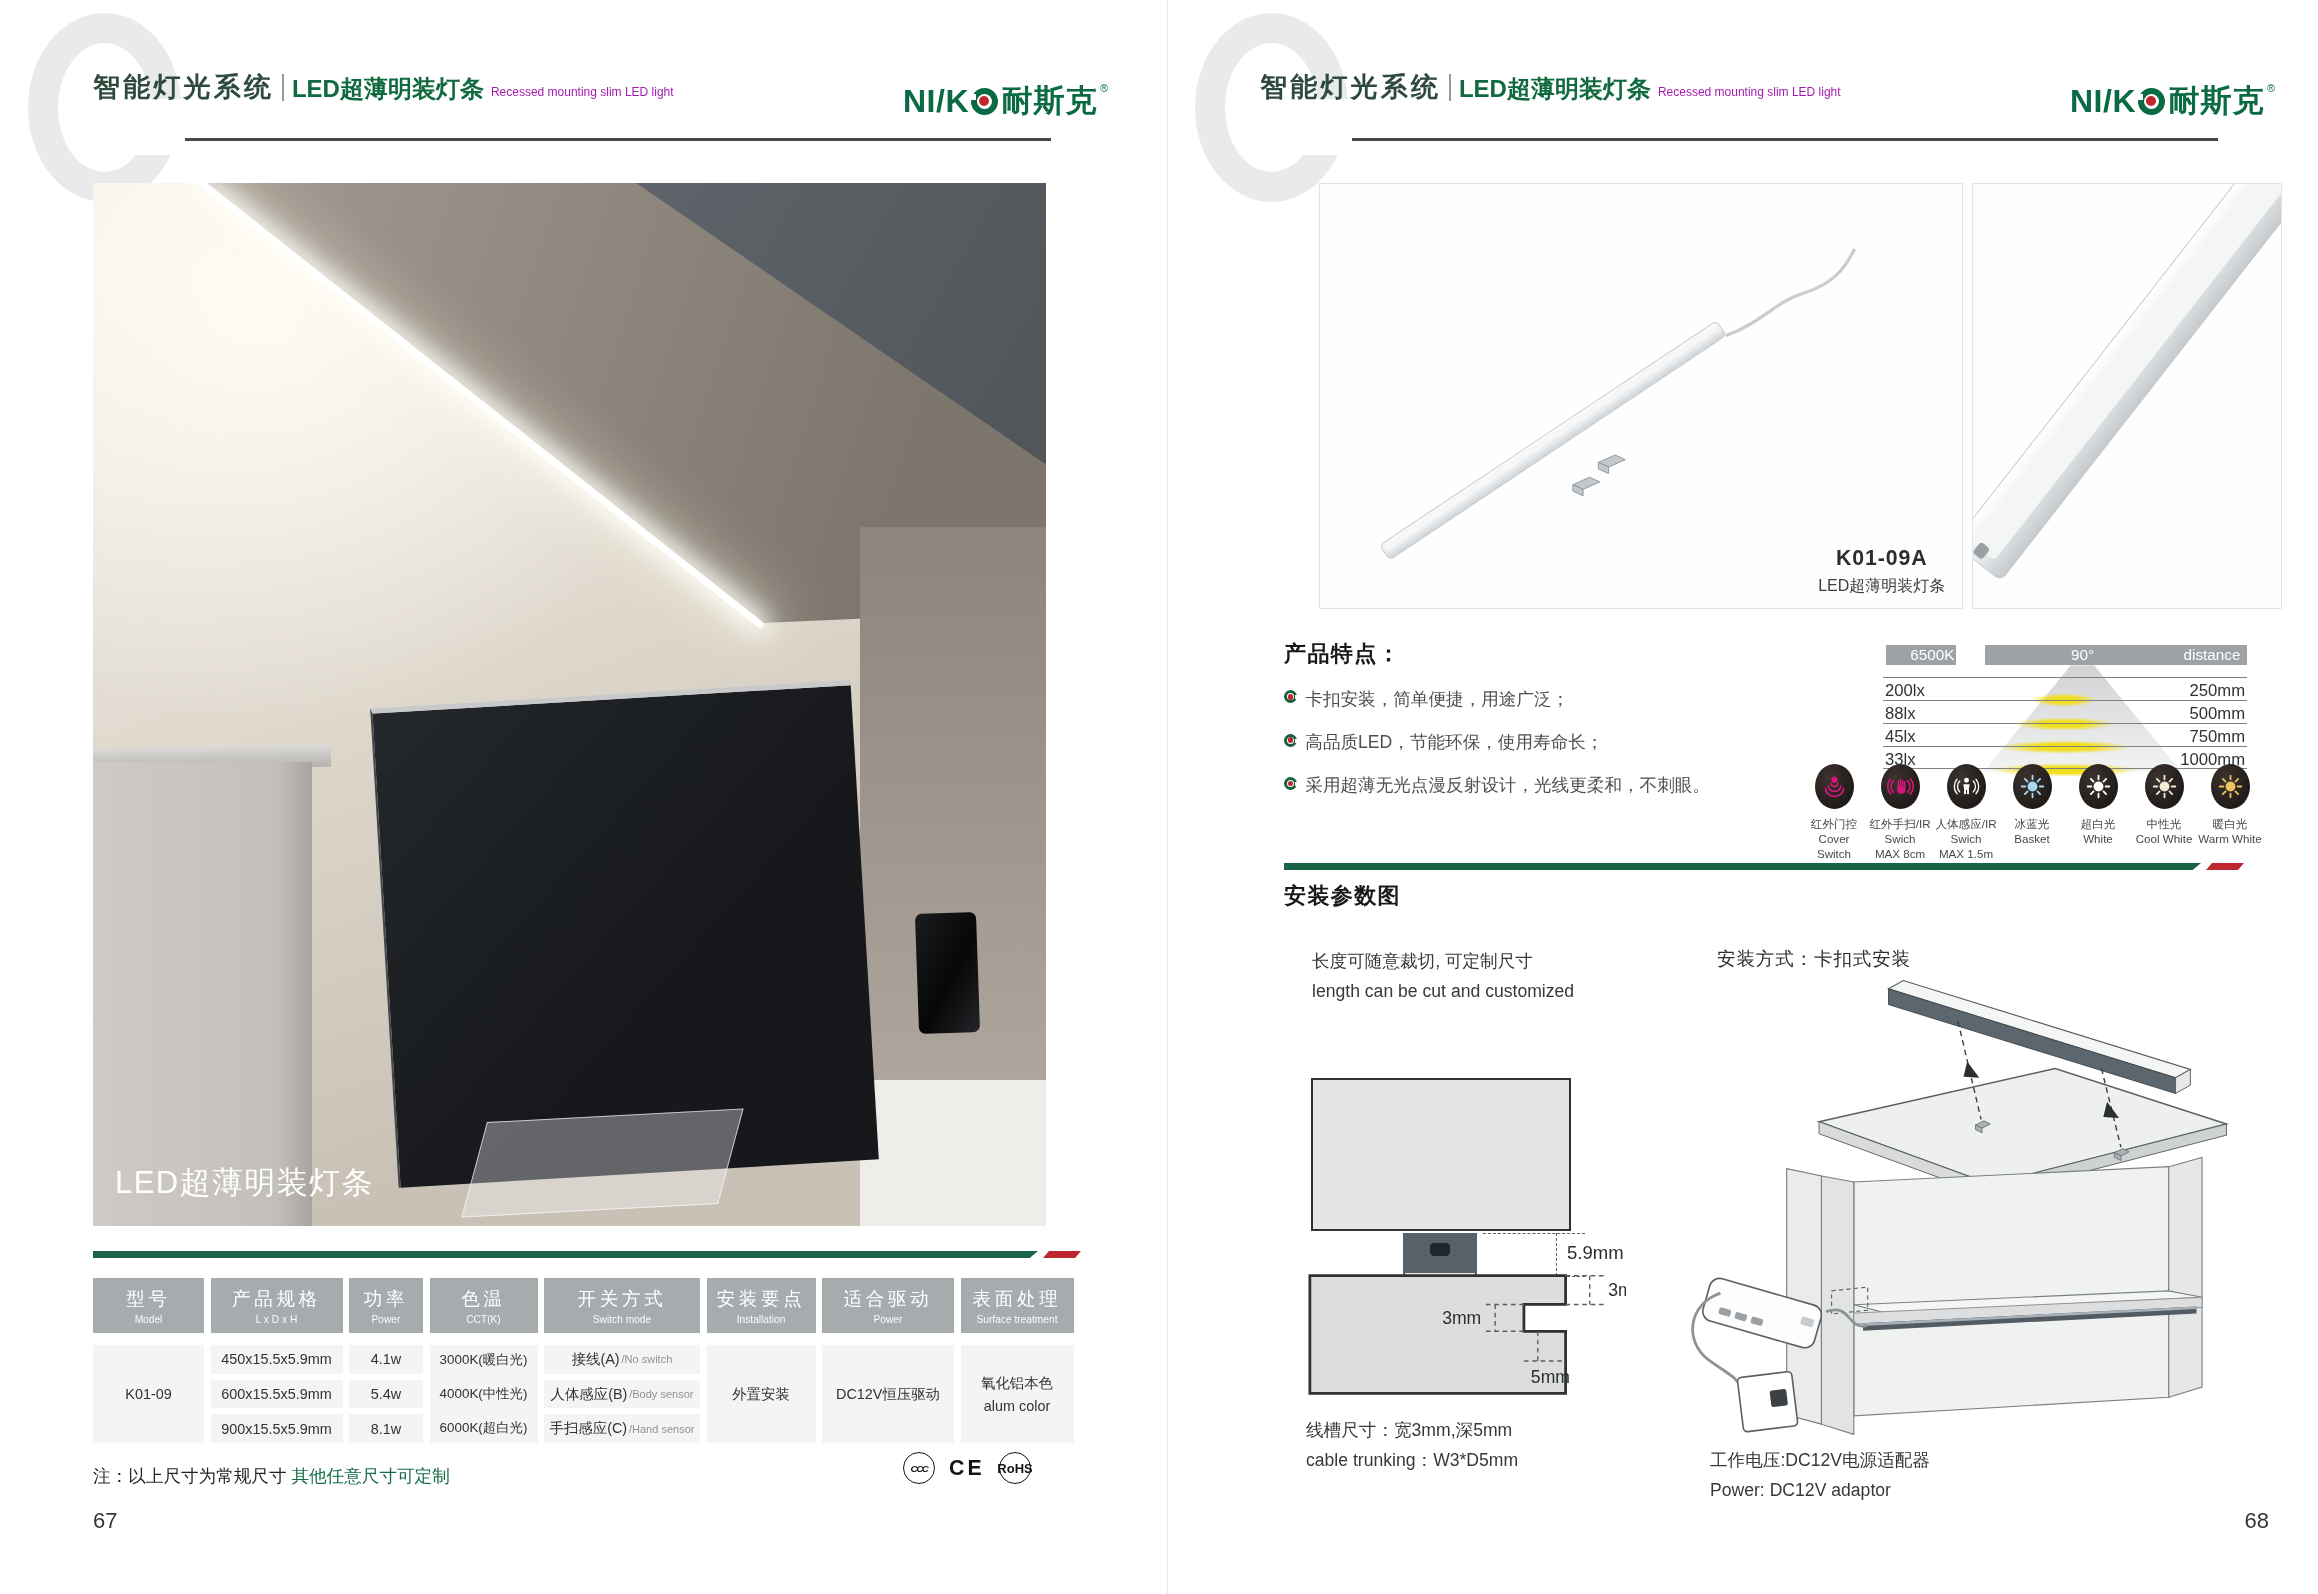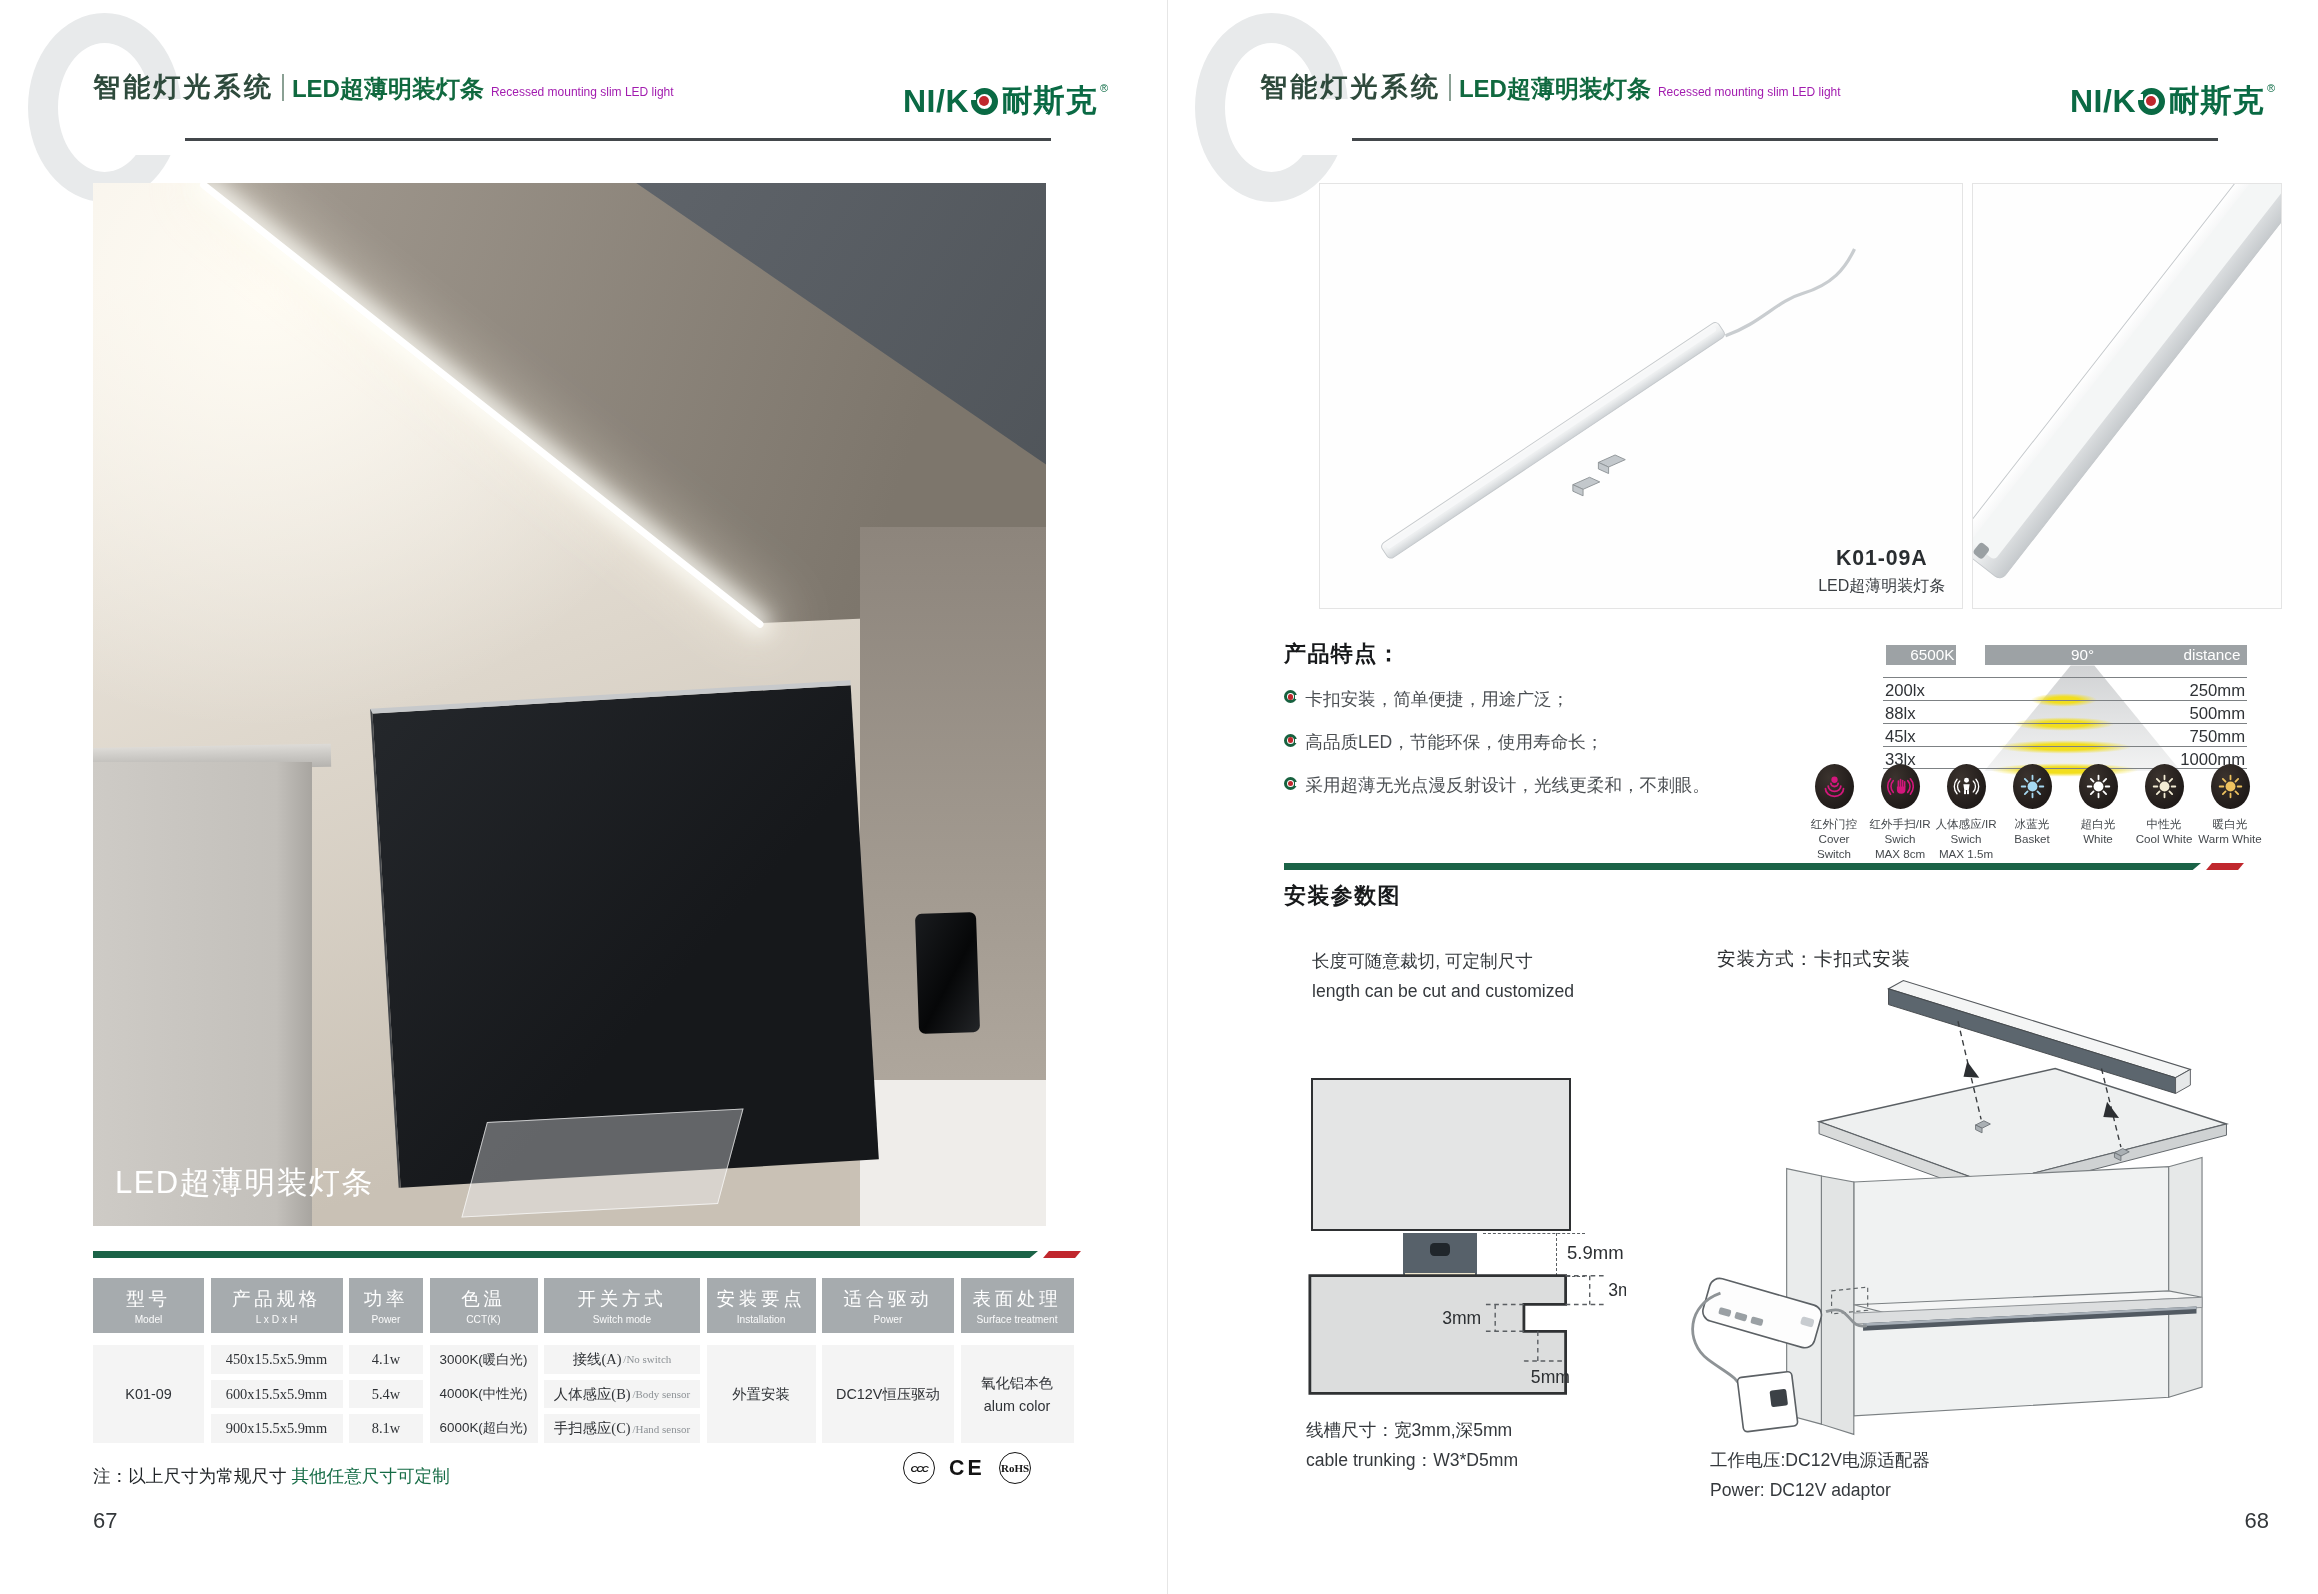--- a/index.html
+++ b/index.html
@@ -66,33 +66,33 @@
   .divider .dv-red{position:absolute;right:2.8px;top:0;bottom:0;width:32px;background:#c0272d;transform:skewX(-40deg);}
 
   
   .spec-table{position:absolute;left:93px;top:1278px;width:988px;display:grid;
     grid-template-columns:111px 132px 74px 108px 156px 109px 132px 113px;column-gap:6.5px;row-gap:12px;}
   .th{background:#a6abae;color:#ffffff;height:55px;display:flex;flex-direction:column;align-items:center;justify-content:center;gap:2.8px;}
   .th .cn{font-size:18.5px;letter-spacing:3.7px;}
   .th .en{font-size:10.2px;letter-spacing:0;opacity:.95;}
   .td{height:98px;display:flex;align-items:center;justify-content:center;background:#f4f4f4;
     font-size:14.4px;color:#2f3236;text-align:center;}
-  .td.stack{background:transparent;flex-direction:column;gap:5.6px;align-items:stretch;font-family:Liberation Serif, serif;}
+  .td.stack{background:transparent;flex-direction:column;gap:5.6px;align-items:stretch;}
   .td.stack .sub{flex:1;background:#f4f4f4;display:flex;align-items:center;justify-content:center;gap:1.9px;}
   .td .en-small{font-size:11px;color:#8d9296;}
   .td.lines{flex-direction:column;gap:16px;font-size:13.4px;}
   .td.twolines{flex-direction:column;gap:4.6px;}
 
   .note{position:absolute;left:93px;top:1464px;font-size:17.6px;color:#1f2326;}
   .note .hl{color:#156b45;}
   .certs{position:absolute;left:903px;top:1452px;display:flex;align-items:center;gap:14px;}
   .cert-ring{width:32px;height:32px;border:1.9px solid #141414;border-radius:50%;display:flex;align-items:center;justify-content:center;}
   .cert-ring.ccc{font-size:9.7px;font-weight:bold;letter-spacing:-1.4px;font-style:italic;color:#141414;}
   .cert-ce{font-size:21.3px;font-weight:bold;letter-spacing:3.2px;color:#141414;}
-  .cert-ring.rohs{font-size:11px;font-weight:bold;color:#141414;font-family:Liberation Serif, serif;}
+  .cert-ring.rohs{font-size:13px;font-weight:bold;color:#141414;}
   .page-num{position:absolute;top:1508px;font-size:22px;color:#33373a;}
   .page-num.left{left:93px;}
   .page-num.right{right:65px;}
 
   
   .boxes{position:absolute;left:116px;top:183px;display:flex;gap:9.3px;margin-left:36px;}
   .pbox{position:relative;background:#fefefe;border:0.9px solid #e4e4e4;height:426px;overflow:hidden;}
   .pbox.b1{width:644px;}
   .pbox.b2{width:310px;}
   .plabel{position:absolute;right:16.7px;bottom:11px;text-align:center;z-index:2;}

